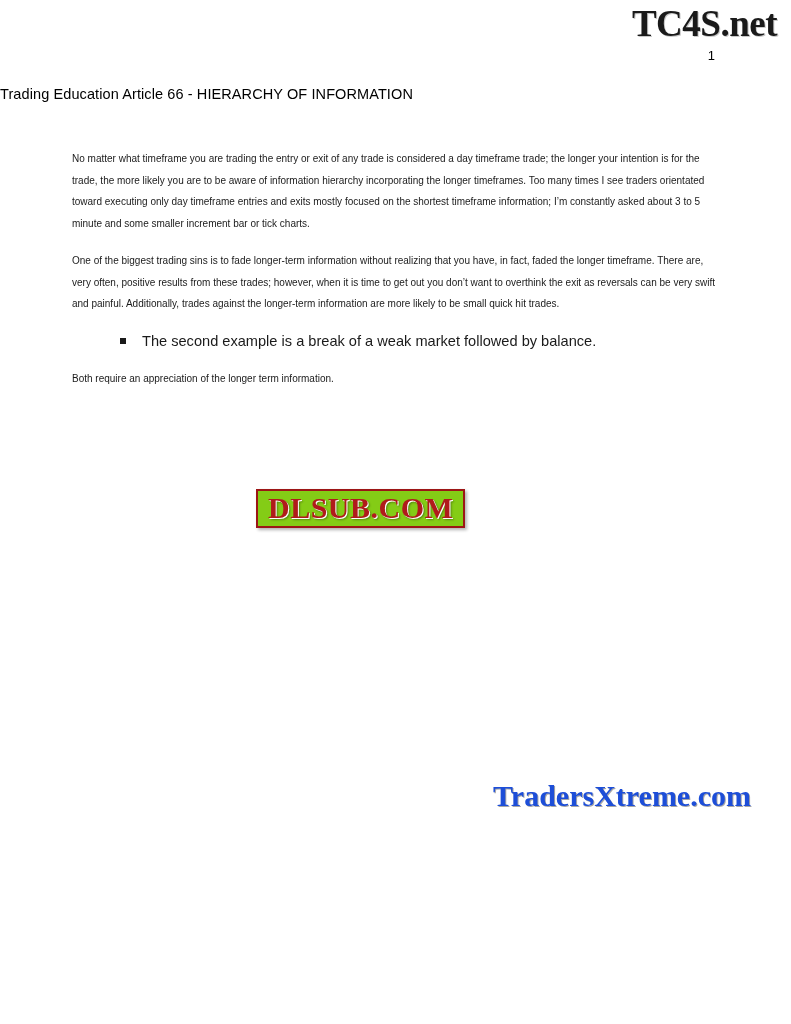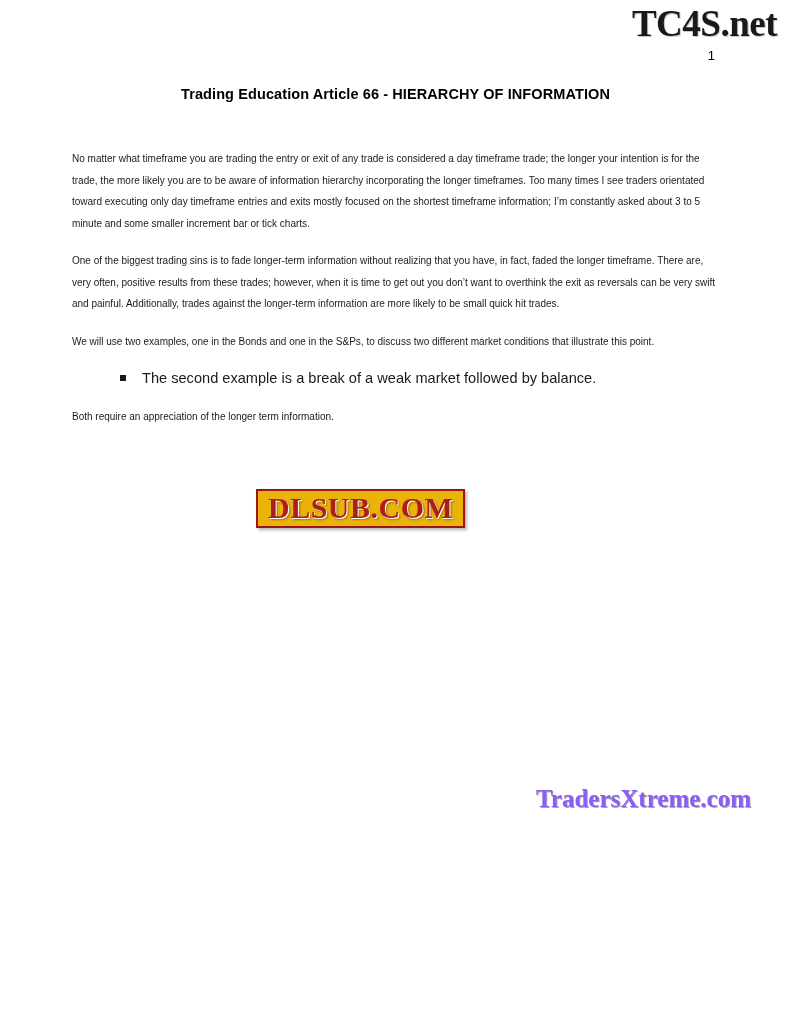--- a/index.html
+++ b/index.html
@@ -39,23 +39,22 @@
     right: 76px;
     font-size: 13px;
     color: #000;
   }
   
   .doc-title {
     position: absolute;
     top: 86px;
     left: 0;
     width: 100%;
-    text-align: center;
     font-size: 14.5px;
-    font-weight: bold;
+    font-weight: normal;
     color: #000;
     letter-spacing: 0.1px;
   }
   
   .content {
     position: absolute;
     top: 148px;
     left: 72px;
     width: 646px;
   }
@@ -89,56 +88,55 @@
   }
   
   .watermark {
     position: absolute;
     left: 256px;
     top: 489px;
     font-family: "Liberation Serif", serif;
     font-size: 30px;
     font-weight: bold;
     color: #b01b1b;
-    background: #eab308;
+    background: #84cc16;
     border: 2px solid #9c1616;
     padding: 2px 10px 3px 10px;
     letter-spacing: 0.5px;
     text-shadow: 1px 1px 0 #ffffff, 2px 2px 2px rgba(0,0,0,0.35);
     box-shadow: 2px 2px 3px rgba(0,0,0,0.3);
     line-height: 1;
   }
   
   .brand-footer {
     position: absolute;
     right: 40px;
     bottom: 22px;
     font-family: "Liberation Serif", serif;
-    font-size: 25px;
+    font-size: 30px;
     font-weight: bold;
-    color: #8b5cf6;
+    color: #1d4ed8;
     text-shadow: 1px 1px 0 rgba(0,0,0,0.35);
     white-space: nowrap;
     text-align: center;
   }
 </style>
 </head>
 <body>
 
 <div class="page">
 
   <div class="brand-top">TC4S.net</div>
   <div class="page-number">1</div>
 
   <div class="doc-title">Trading Education Article 66 - HIERARCHY OF INFORMATION</div>
 
   <div class="content">
     <p class="para">No matter what timeframe you are trading the entry or exit of any trade is considered a day timeframe trade; the longer your intention is for the trade, the more likely you are to be aware of information hierarchy incorporating the longer timeframes. Too many times I see traders orientated toward executing only day timeframe entries and exits mostly focused on the shortest timeframe information; I’m constantly asked about 3 to 5 minute and some smaller increment bar or tick charts.</p>
     <p class="para">One of the biggest trading sins is to fade longer-term information without realizing that you have, in fact, faded the longer timeframe. There are, very often, positive results from these trades; however, when it is time to get out you don’t want to overthink the exit as reversals can be very swift and painful. Additionally, trades against the longer-term information are more likely to be small quick hit trades.</p>
-    <p class="para">We will use two examples, one in the Bonds and one in the S&amp;Ps, to discuss two different market conditions that illustrate this point.</p>
 
     <ul class="bullets">
       <li>
         <span class="sq"></span>
         <span>The second example is a break of a weak market followed by balance.</span>
       </li>
     </ul>
 
     <p class="para">Both require an appreciation of the longer term information.</p>
   </div>

